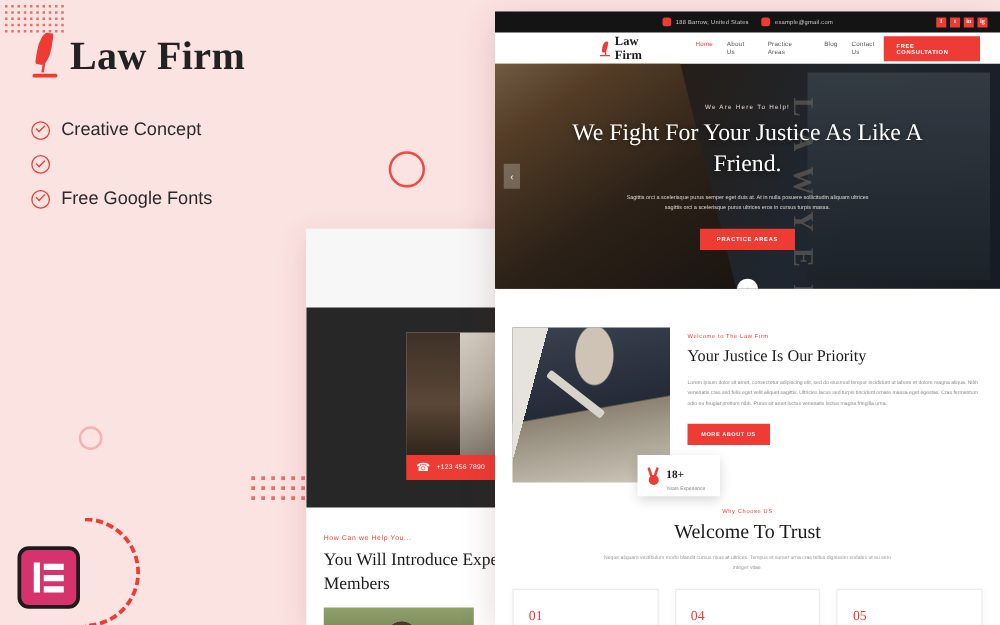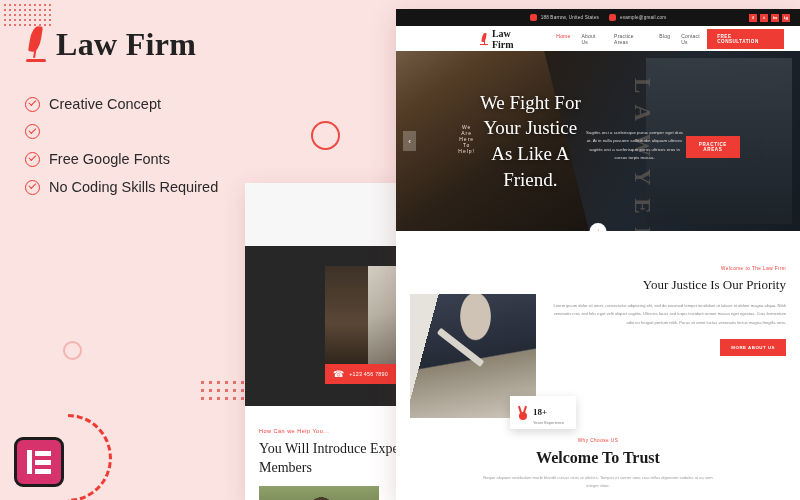--- a/index.html
+++ b/index.html
@@ -171,21 +171,21 @@
     background:linear-gradient(180deg,#55606b,#2b343c);
     opacity:.95;
   }
   #hero .letters:before{
     content:"L A W Y E R"; position:absolute; left:6%; top:12%;
     color:#cdbba2; font-family:"Liberation Serif", serif; font-weight:bold;
     font-size:23px; letter-spacing:4px; opacity:.55; transform:rotate(90deg);
     transform-origin:left top; white-space:nowrap;
   }
   #hero .scrim{ position:absolute; inset:0; background:rgba(10,12,16,.42); }
-  #hero-content{ position:absolute; inset:0; display:flex; flex-direction:row;
+  #hero-content{ position:absolute; inset:0; display:flex; flex-direction:column;
     align-items:center; justify-content:center; text-align:center; padding:0 60px; }
   #hero-eyebrow{ font-size:5px; color:#f0d6d4; letter-spacing:1px; margin-bottom:5px; }
   #hero-title{
     font-family:"Liberation Serif", serif; font-size:19px; line-height:1.35;
     color:#fff; font-weight:normal; text-shadow:0 1px 4px rgba(0,0,0,.5);
   }
   #hero-sub{ font-size:4.4px; color:#ded9d6; line-height:1.9; margin-top:9px; max-width:200px; }
   #hero-btn{
     margin-top:12px; background:#ee3b33; color:#fff; font-size:4.6px;
     letter-spacing:.6px; padding:6px 13px; font-weight:bold;
@@ -198,21 +198,21 @@
   }
   #scroll-down{
     position:absolute; left:50%; bottom:-9px; transform:translateX(-50%);
     width:17px; height:17px; border-radius:50%; background:#fff;
     display:flex; align-items:center; justify-content:center;
     color:#ee3b33; font-size:8px; z-index:4;
   }
 
   
   #about{ display:flex; padding:31px 14px 0 14px; gap:14px; }
-  #about-photo-wrap{ position:relative; width:126px; flex:0 0 126px;margin-top:32px; }
+  #about-photo-wrap{ position:relative; width:126px; flex:0 0 126px; }
   #about-photo{
     width:126px; height:124px;
     background:
       linear-gradient(105deg,#e6e2dc 0 18%, transparent 18%),
       radial-gradient(ellipse at 52% 18%, #cfc3b6 0 16%, transparent 17%),
       linear-gradient(170deg,#3a4150 0%,#242a36 52%,#8c8373 53%,#cfc8bb 100%);
     position:relative;
   }
   #about-photo:after{
     content:""; position:absolute; left:18%; top:40%; width:44%; height:7px;
@@ -228,38 +228,38 @@
     position:absolute; top:0; width:2px; height:7px; background:#ee3b33;
   }
   #medal-icon .rib1{ left:2px; transform:rotate(-18deg); }
   #medal-icon .rib2{ left:7px; transform:rotate(18deg); }
   #medal-icon .disc{
     position:absolute; left:1.5px; bottom:0; width:8px; height:8px;
     border-radius:50%; background:#ee3b33;
   }
   #exp-num{ font-family:"Liberation Serif", serif; font-size:9px; color:#1b1b1b; font-weight:bold; }
   #exp-cap{ font-size:4px; color:#808080; margin-top:1px; }
-  #about-body{ flex:1; padding-top:4px;text-align:right; }
+  #about-body{ flex:1; padding-top:4px; }
   #about-eyebrow{ font-size:4.6px; color:#ee3b33; letter-spacing:.5px; }
   #about-title{
     font-family:"Liberation Serif", serif; font-size:13px; color:#1b1b1b;
     margin-top:6px; font-weight:normal;
   }
   #about-text{ font-size:4.1px; color:#8b8b8b; line-height:2.05; margin-top:9px; }
   #about-btn{
     display:inline-block; margin-top:12px; background:#ee3b33; color:#fff;
     font-size:4.4px; letter-spacing:.5px; padding:6px 11px; font-weight:bold;
   }
 
   
   #trust{ padding:20px 14px 0 14px; text-align:center; }
   #trust-eyebrow{ font-size:4.6px; color:#ee3b33; letter-spacing:.5px; }
   #trust-title{
     font-family:"Liberation Serif", serif; font-size:16px; color:#1b1b1b;
-    margin-top:6px; font-weight:bold;
+    margin-top:6px; font-weight:normal;
   }
   #trust-text{ font-size:4.1px; color:#999; line-height:2; margin:7px auto 0; max-width:230px; }
   #trust-cards{ display:flex; gap:13px; margin-top:13px; }
   .trust-card{
     flex:1; background:#fff; border:1px solid #ececec; height:40px;
     box-shadow:0 2px 7px rgba(0,0,0,.05); padding:11px 0 0 12px; text-align:left;
   }
   .trust-num{ font-family:"Liberation Serif", serif; font-size:11px; color:#ee3b33; }
 </style>
 </head>
@@ -363,24 +363,20 @@
     <li>
       <span class="check-icon"></span>
       <span class="feature-text">Creative Concept</span>
     </li>
     <li>
       <span class="check-icon"></span>
     </li>
     <li>
       <span class="check-icon"></span>
       <span class="feature-text">Free Google Fonts</span>
-    </li>
-    <li>
-      <span class="check-icon"></span>
-      <span class="feature-text">No Coding Skills Required</span>
     </li>
   </ul>
 </div>
 
 <div id="mockup-mid">
   <div id="mid-stat">
     <div class="num">1,000+</div>
     <div class="cap">Court Appearances</div>
   </div>
   <div id="mid-dark">

